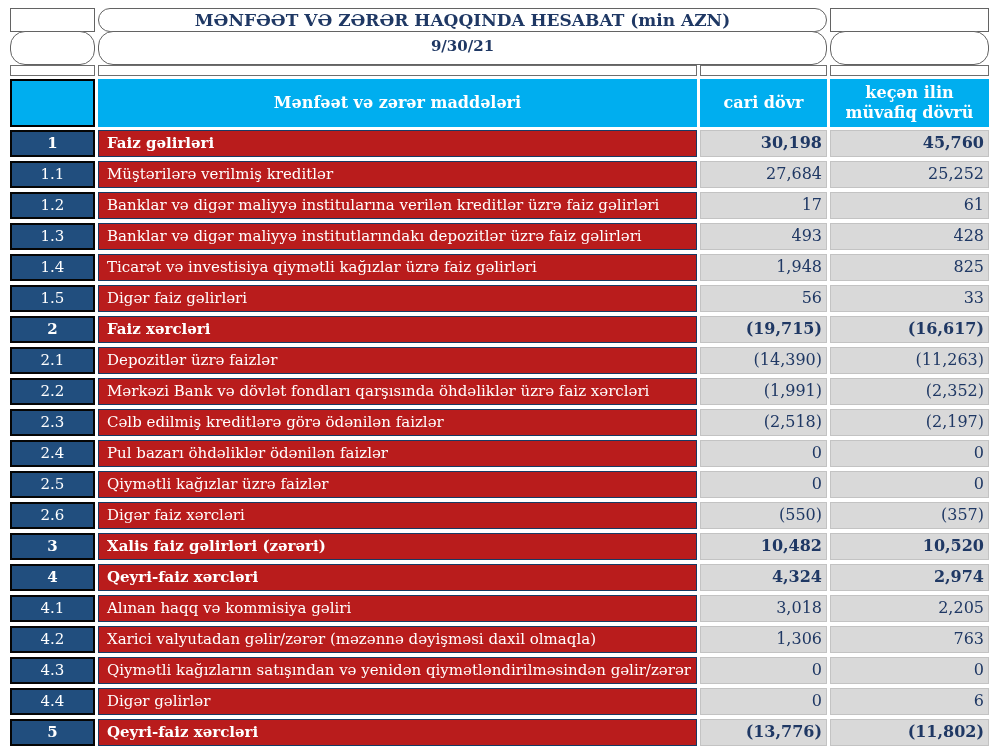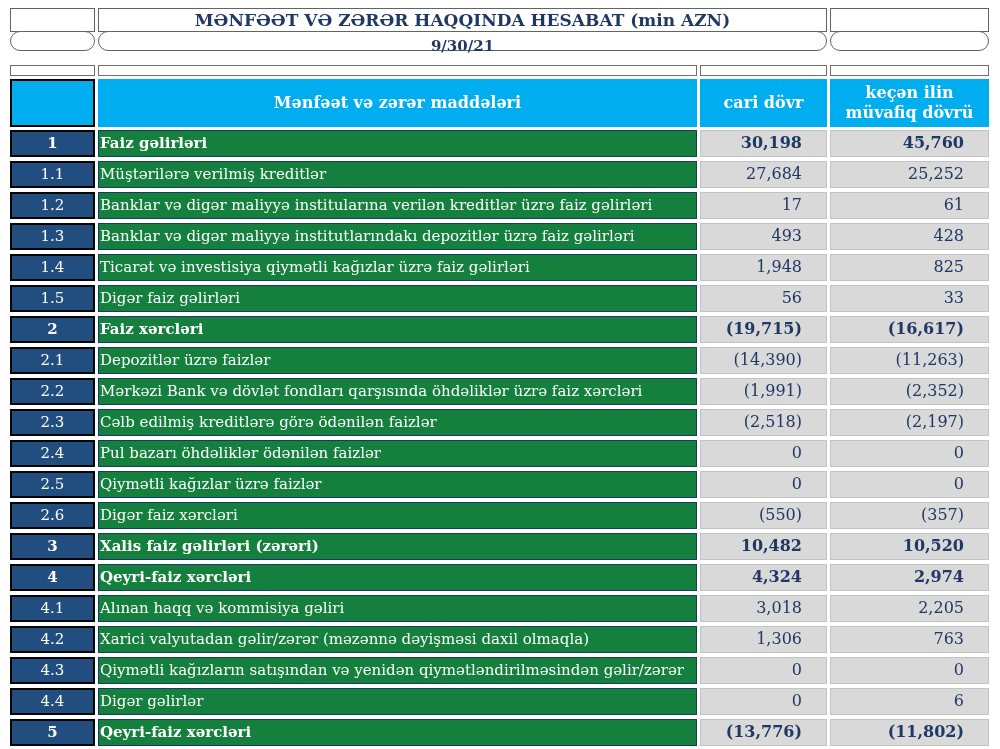--- a/index.html
+++ b/index.html
@@ -25,24 +25,24 @@
   .w-num  { width: 85px; }
   .w-item { width: 599px; }
   .w-cur  { width: 127px; }
   .w-prev { width: 159px; }
   .w-merged { width: 729px; } 
 
   .row-title { height: 24px; }
   .row-title .white-cell { height: 24px; }
   .row-title .title-text {
     font-weight: bold; font-size: 17px; line-height: 22px;
-    text-align: center; white-space: nowrap; overflow: hidden;
+    text-align: center; white-space: nowrap; overflow: hidden; border-radius: 12px;
   }
   .row-date { height: 30px; margin-bottom: 3px; }
-  .row-date .white-cell { height: 20px; margin-top: -1px; border-radius: 15px; }
+  .row-date .white-cell { height: 34px; margin-top: -1px; border-radius: 15px; }
   .row-date .date-text {
     font-weight: bold; font-size: 15px; line-height: 29px; text-align: center;
   }
   .row-spacer { height: 11px; margin-bottom: 3px; }
   .row-spacer .white-cell { height: 11px; }
 
   
   .row-header { height: 48px; margin-bottom: 3px; }
   .row-header .hcell {
     background: #00AEEF; color: #ffffff;
@@ -53,29 +53,29 @@
   .row-header .hnum { border: 2px solid #000000; }
 
   
   .drow { height: 27px; margin-bottom: 4px; }
   .dnum {
     background: #214E7E; border: 2px solid #050505;
     color: #ffffff; font-size: 15px; line-height: 22px;
     text-align: center; height: 27px;
   }
   .ditem {
-    background: #15803d; border: 1px solid #173A63;
+    background: #b91c1c; border: 1px solid #173A63;
     color: #ffffff; font-size: 15px; line-height: 24px;
-    padding-left: 1px; height: 27px;
+    padding-left: 8px; height: 27px;
     white-space: nowrap; overflow: hidden;
   }
   .dval {
     background: #D9D9D9; border: 1px solid #C3C3C3;
     color: #1F3864; font-size: 16px; line-height: 24px;
-    text-align: right; padding-right: 24px; height: 27px;
+    text-align: right; padding-right: 4px; height: 27px;
     white-space: nowrap;
   }
   .drow.section .ditem, .drow.section .dval, .drow.section .dnum { font-weight: bold; }
 </style>
 </head>
 <body>
 
 <div class="sheet">
 
   <div class="trow row-title">

